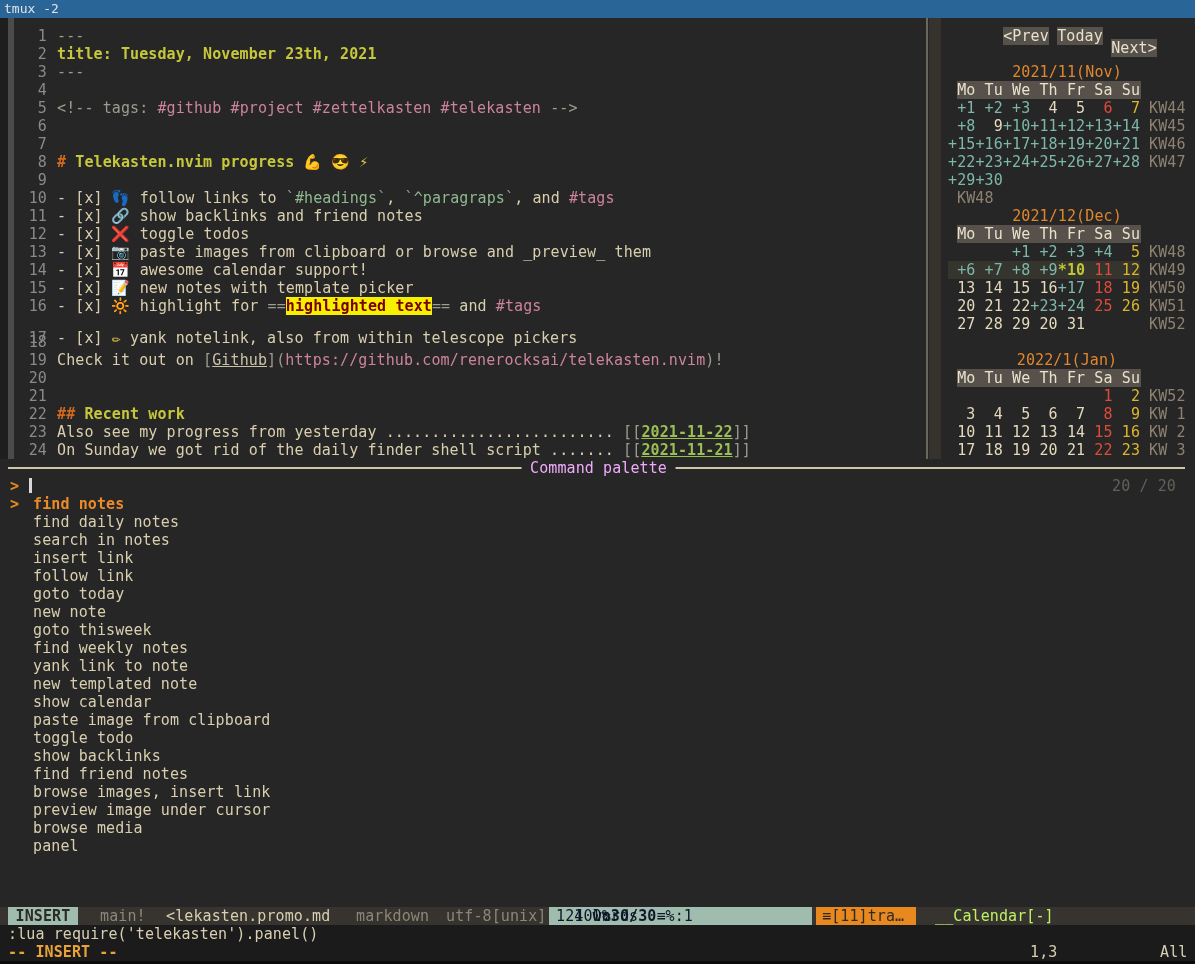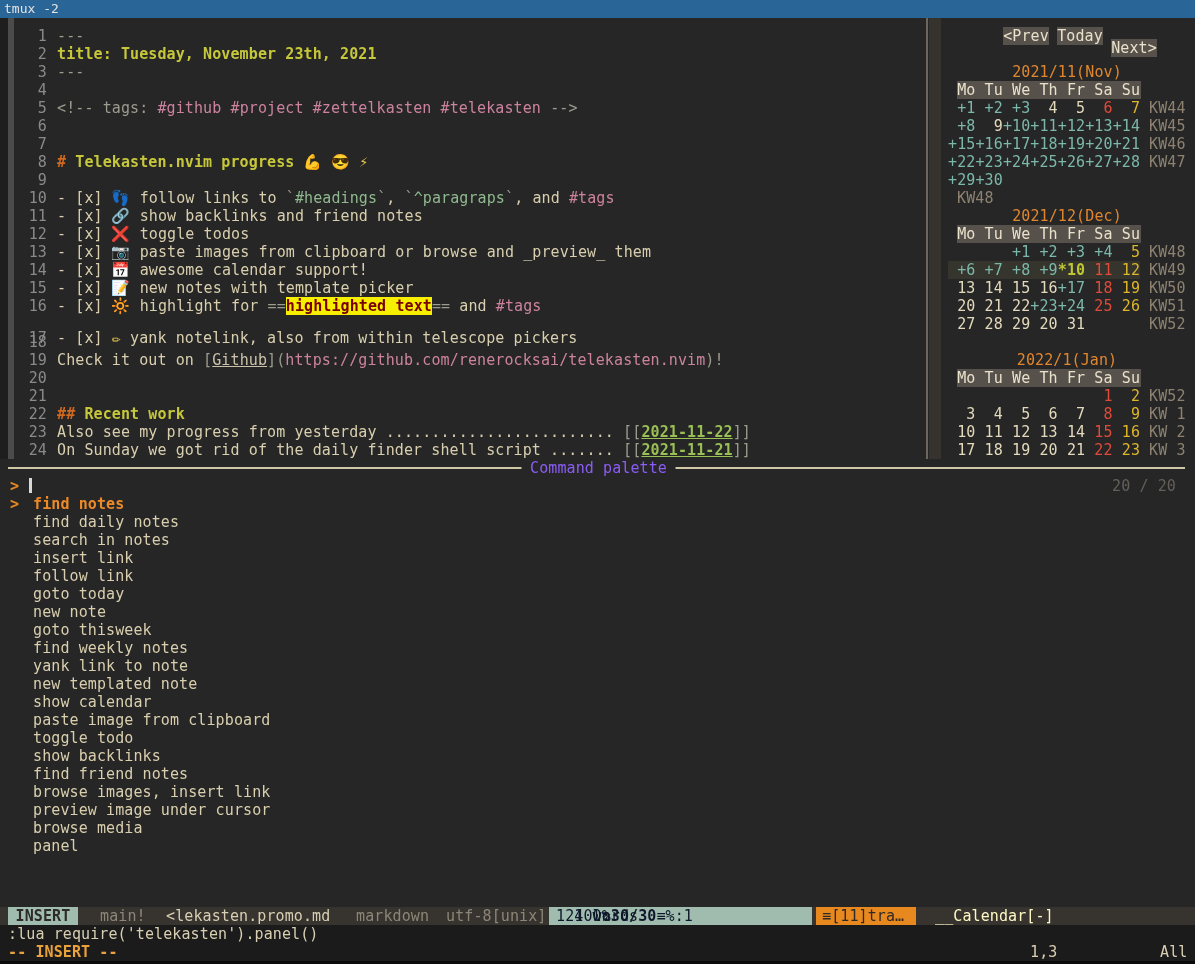--- a/index.html
+++ b/index.html
@@ -43,21 +43,21 @@
   .cal-kw{margin-left:9px;color:#8d8271;white-space:pre;}
   .c-note{color:#7cb8aa;}
   .c-day{color:#e3d9bb;}
   .c-sat{color:#e04a38;}
   .c-sun{color:#ddb62b;}
   .c-today{color:#bdc634;font-weight:bold;}
   
   .pal-border{position:absolute;top:441px;left:8px;width:1181px;height:18px;}
   .pal-line{position:absolute;top:8px;left:0;right:4px;border-top:2px solid #cfc6a6;}
   .pal-title{position:absolute;left:50%;transform:translateX(-50%);top:0;background:#262626;
-             padding:0 9px;color:#8b5cf6;}
+             padding:0 9px;color:#f0abfc;}
   .pal-prompt{position:absolute;top:459px;left:0;width:100%;height:18px;}
   .pal-caret{position:absolute;left:10px;color:#e8891f;font-weight:bold;}
   .pal-cursor{position:absolute;left:29px;top:1px;width:3px;height:15px;background:#d8d8d8;}
   .pal-counter{position:absolute;left:1112px;top:459px;color:#63605a;white-space:pre;}
   .pal-results{position:absolute;top:477px;left:0;width:100%;}
   .pal-row{position:absolute;left:0;width:100%;height:18px;}
   .pal-row .itemtext{position:absolute;left:33px;color:#d9cfae;white-space:pre;}
   .pal-row.selected .itemtext{color:#ec8a28;font-weight:bold;}
   .pal-row .caret{position:absolute;left:10px;color:#e8891f;font-weight:bold;}
   
@@ -65,21 +65,21 @@
   .statusline span{position:absolute;height:18px;line-height:18px;white-space:pre;}
   .sl-mode{left:8px;width:70px;background:#9fbcae;color:#2e2a26;font-weight:bold;text-align:center;}
   .sl-branch-icon{left:86px;top:2px;}
   .sl-branch{left:100px;color:#8d8678;}
   .sl-file{left:166px;color:#d8cfb2;}
   .sl-ft{left:356px;color:#8d8678;}
   .sl-enc{left:446px;color:#8d8678;}
   .sl-words{left:549px;width:263px;background:#9fbcae;color:#0f172a;padding-left:7px;box-sizing:border-box;}
   .sl-words b{font-weight:bold;}
   .sl-buf{left:816px;width:100px;background:#e8891f;color:#2e2a26;padding-left:6px;box-sizing:border-box;}
-  .sl-cal{left:935px;color:#fef9c3;}
+  .sl-cal{left:935px;color:#bef264;}
   
   .bottom-bg{position:absolute;top:907px;left:0;width:100%;height:39px;background:#1b1b1b;}
   .cmdline{position:absolute;top:907px;left:8px;color:#d8cfb2;white-space:pre;text-align:right;}
   .modeline{position:absolute;top:925px;left:0;width:100%;height:18px;}
   .ml-mode{position:absolute;left:8px;color:#e9a23b;font-weight:bold;white-space:pre;}
   .ml-ruler{position:absolute;left:1030px;color:#d8cfb2;}
   .ml-scroll{position:absolute;left:1160px;color:#d8cfb2;}
   .bottom-strip{position:absolute;bottom:0;left:0;width:100%;height:3px;background:#0a0a0a;}
 </style>
 </head>

